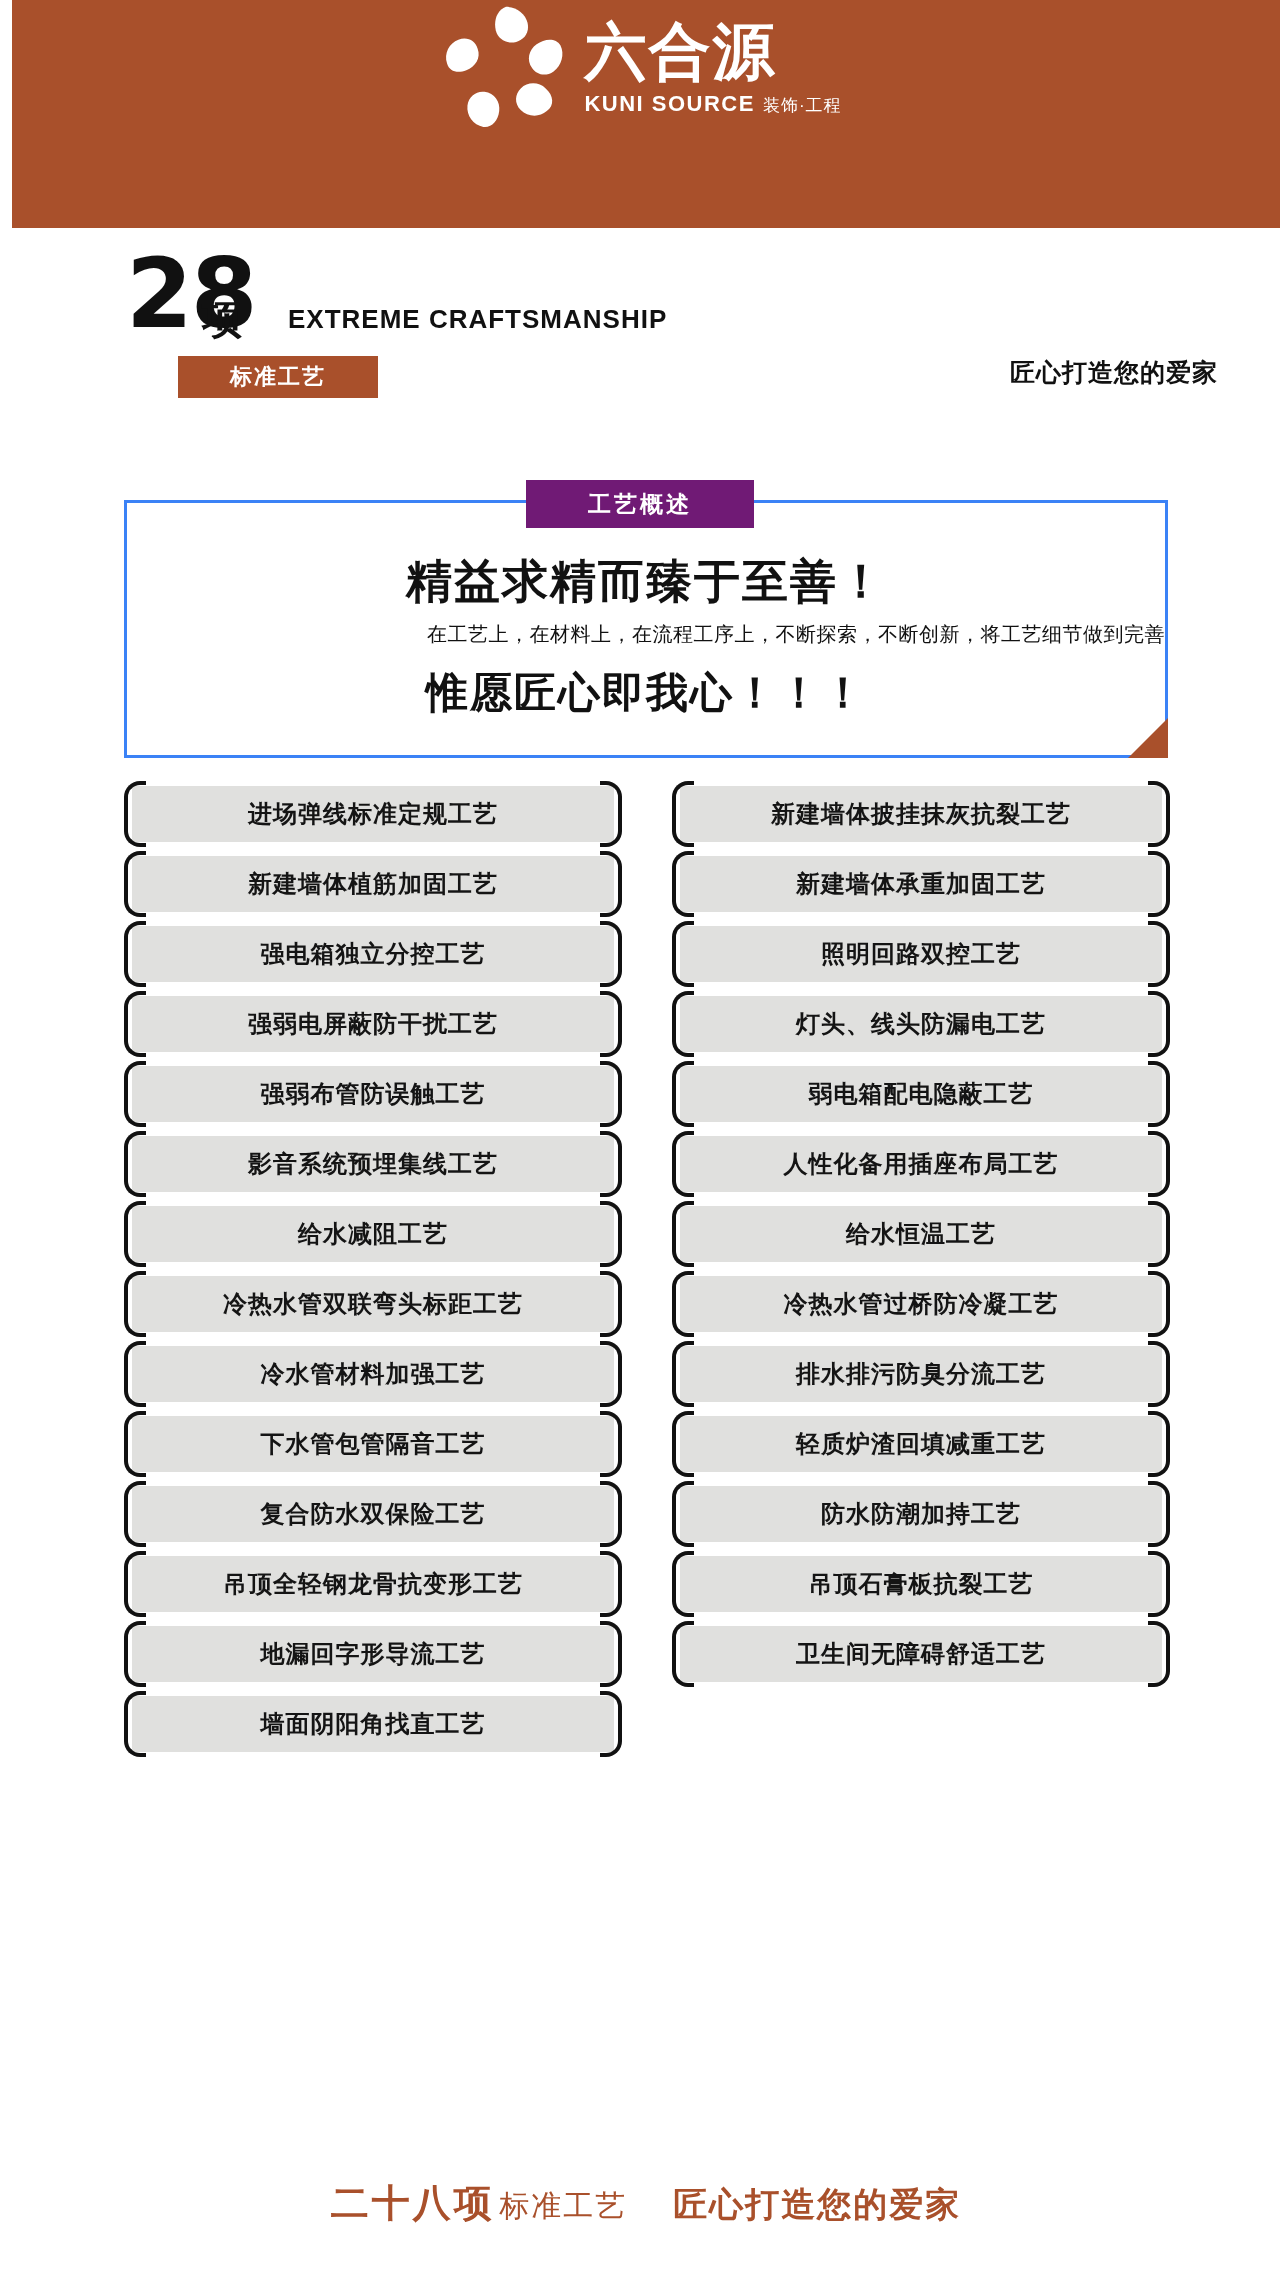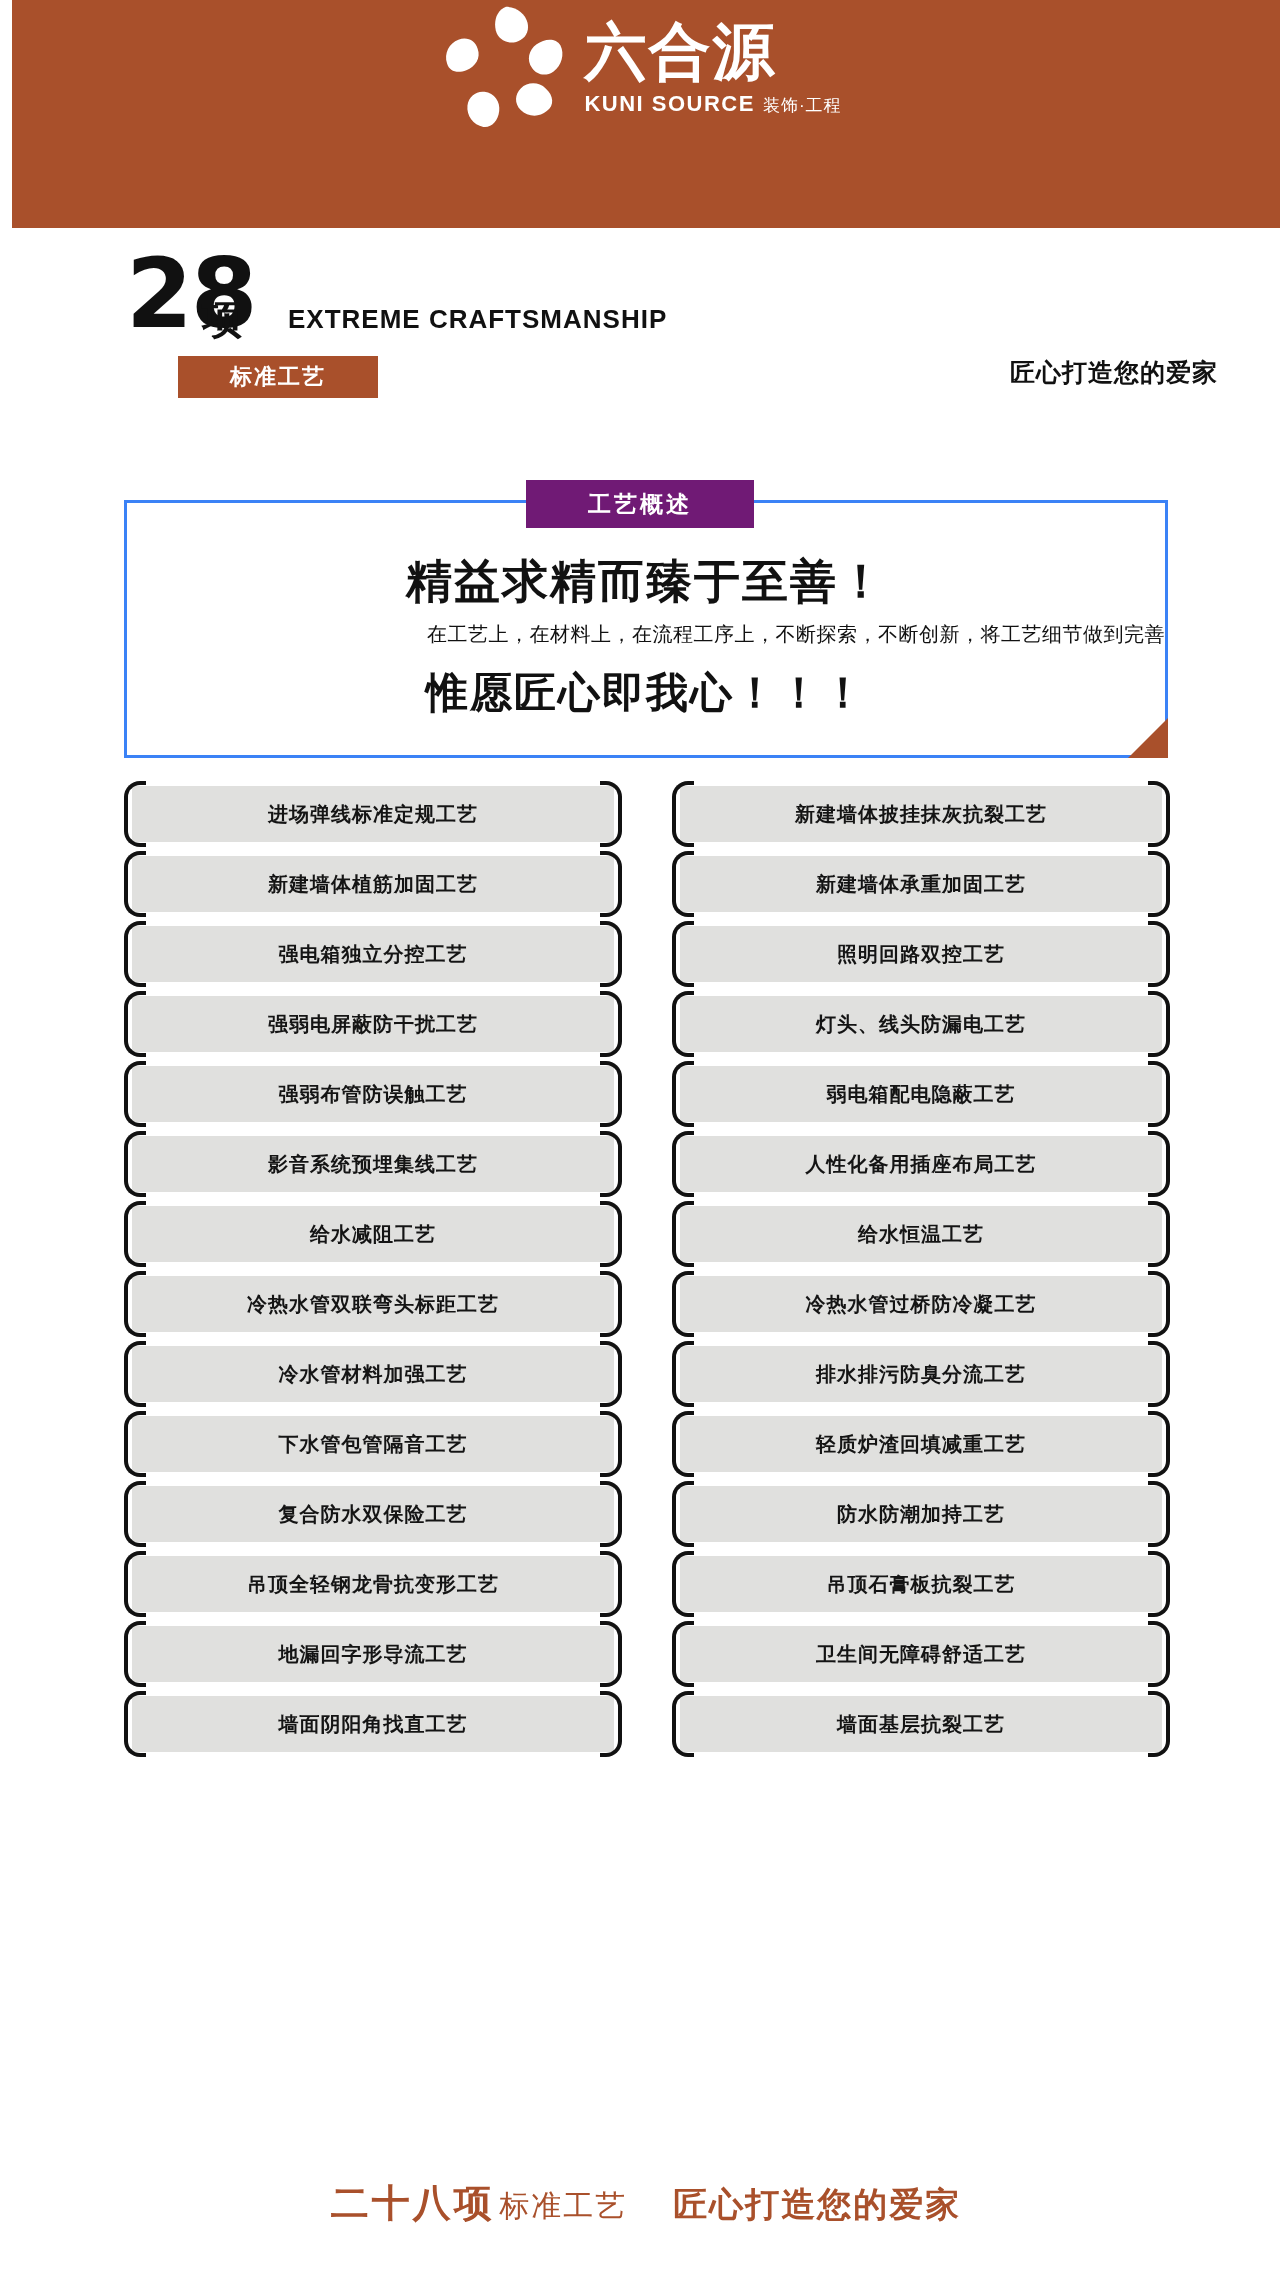--- a/index.html
+++ b/index.html
@@ -219,21 +219,21 @@
     column-gap: 66px;
     row-gap: 14px;
   }
   .item {
     position: relative;
     height: 56px;
     background: #e0e0de;
     display: flex;
     align-items: center;
     justify-content: center;
-    font-size: 20px;
+    font-size: 24px;
     font-weight: bold;
     color: #141414;
     letter-spacing: 1px;
     box-sizing: border-box;
   }
   .item::before,
   .item::after {
     content: "";
     position: absolute;
     top: -5px;
@@ -348,21 +348,20 @@
     <div class="item">排水排污防臭分流工艺</div>
     <div class="item">下水管包管隔音工艺</div>
     <div class="item">轻质炉渣回填减重工艺</div>
     <div class="item">复合防水双保险工艺</div>
     <div class="item">防水防潮加持工艺</div>
     <div class="item">吊顶全轻钢龙骨抗变形工艺</div>
     <div class="item">吊顶石膏板抗裂工艺</div>
     <div class="item">地漏回字形导流工艺</div>
     <div class="item">卫生间无障碍舒适工艺</div>
     <div class="item">墙面阴阳角找直工艺</div>
-    <div class="item">墙面基层抗裂工艺</div>
   </div>
 
   <div class="footer">
     <div>
       <span class="f-a">二十八项</span>
       <span class="f-b">标准工艺</span>
     </div>
     <div class="f-c">匠心打造您的爱家</div>
   </div>
 

